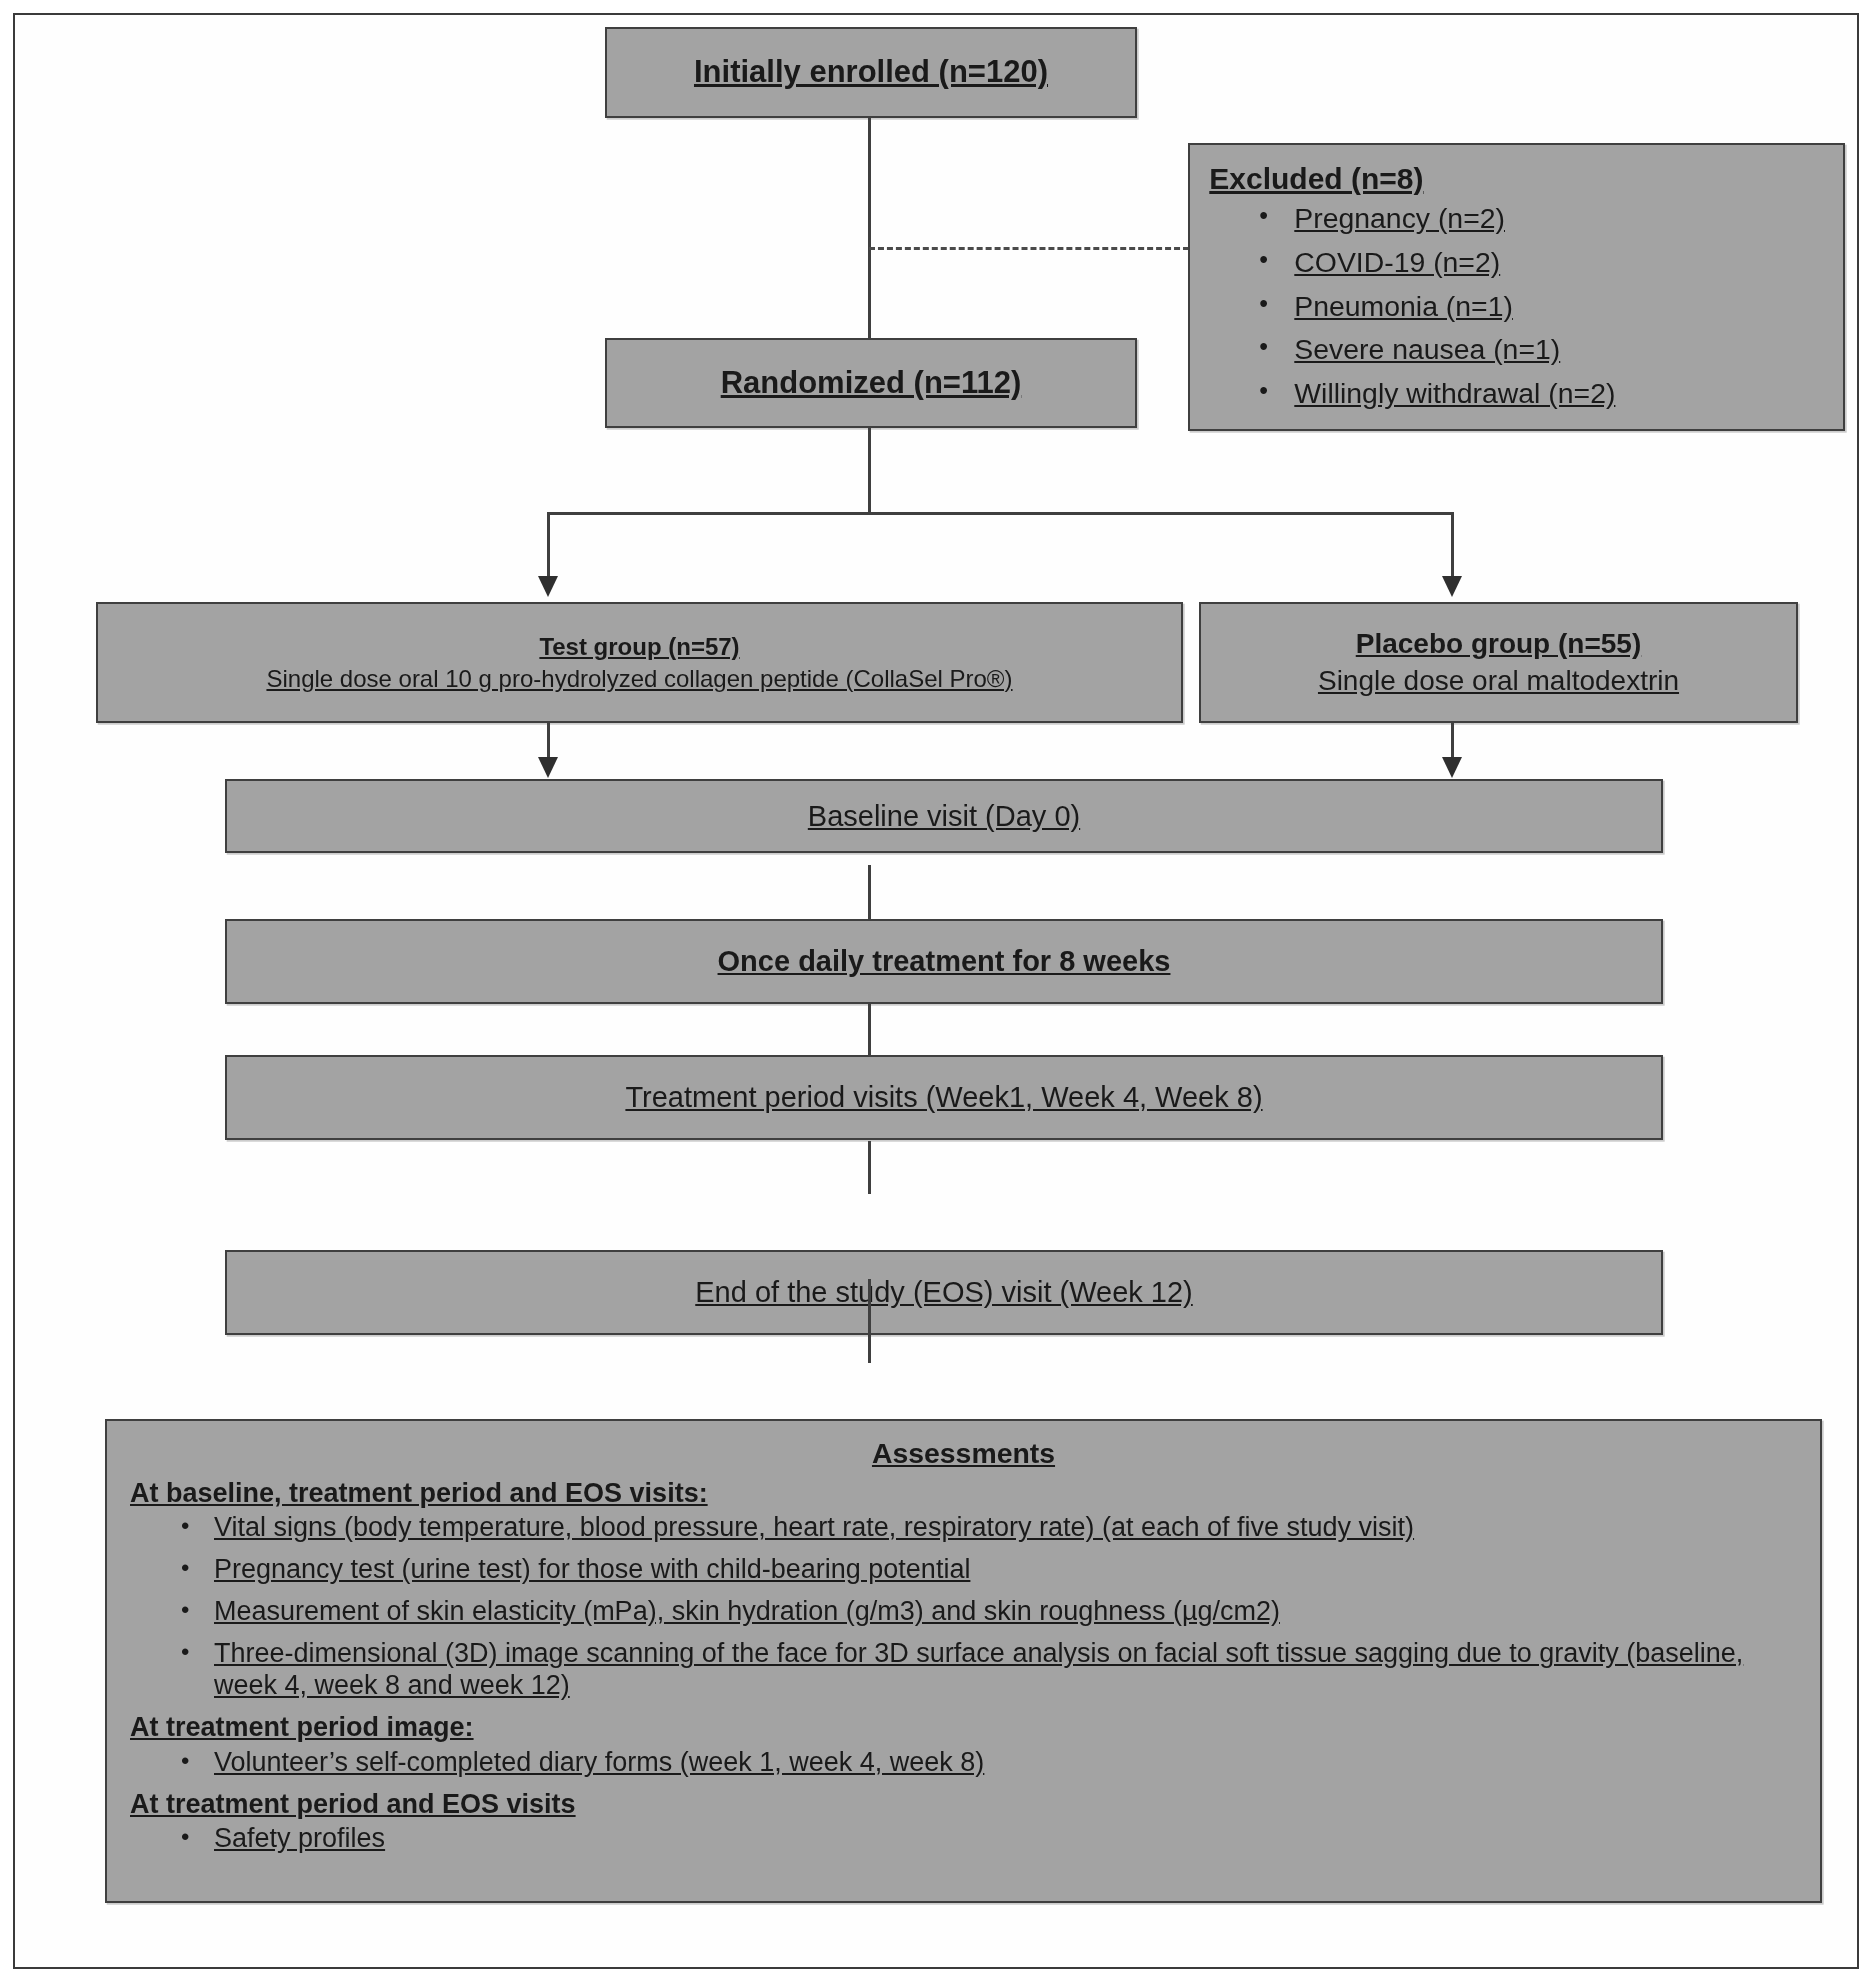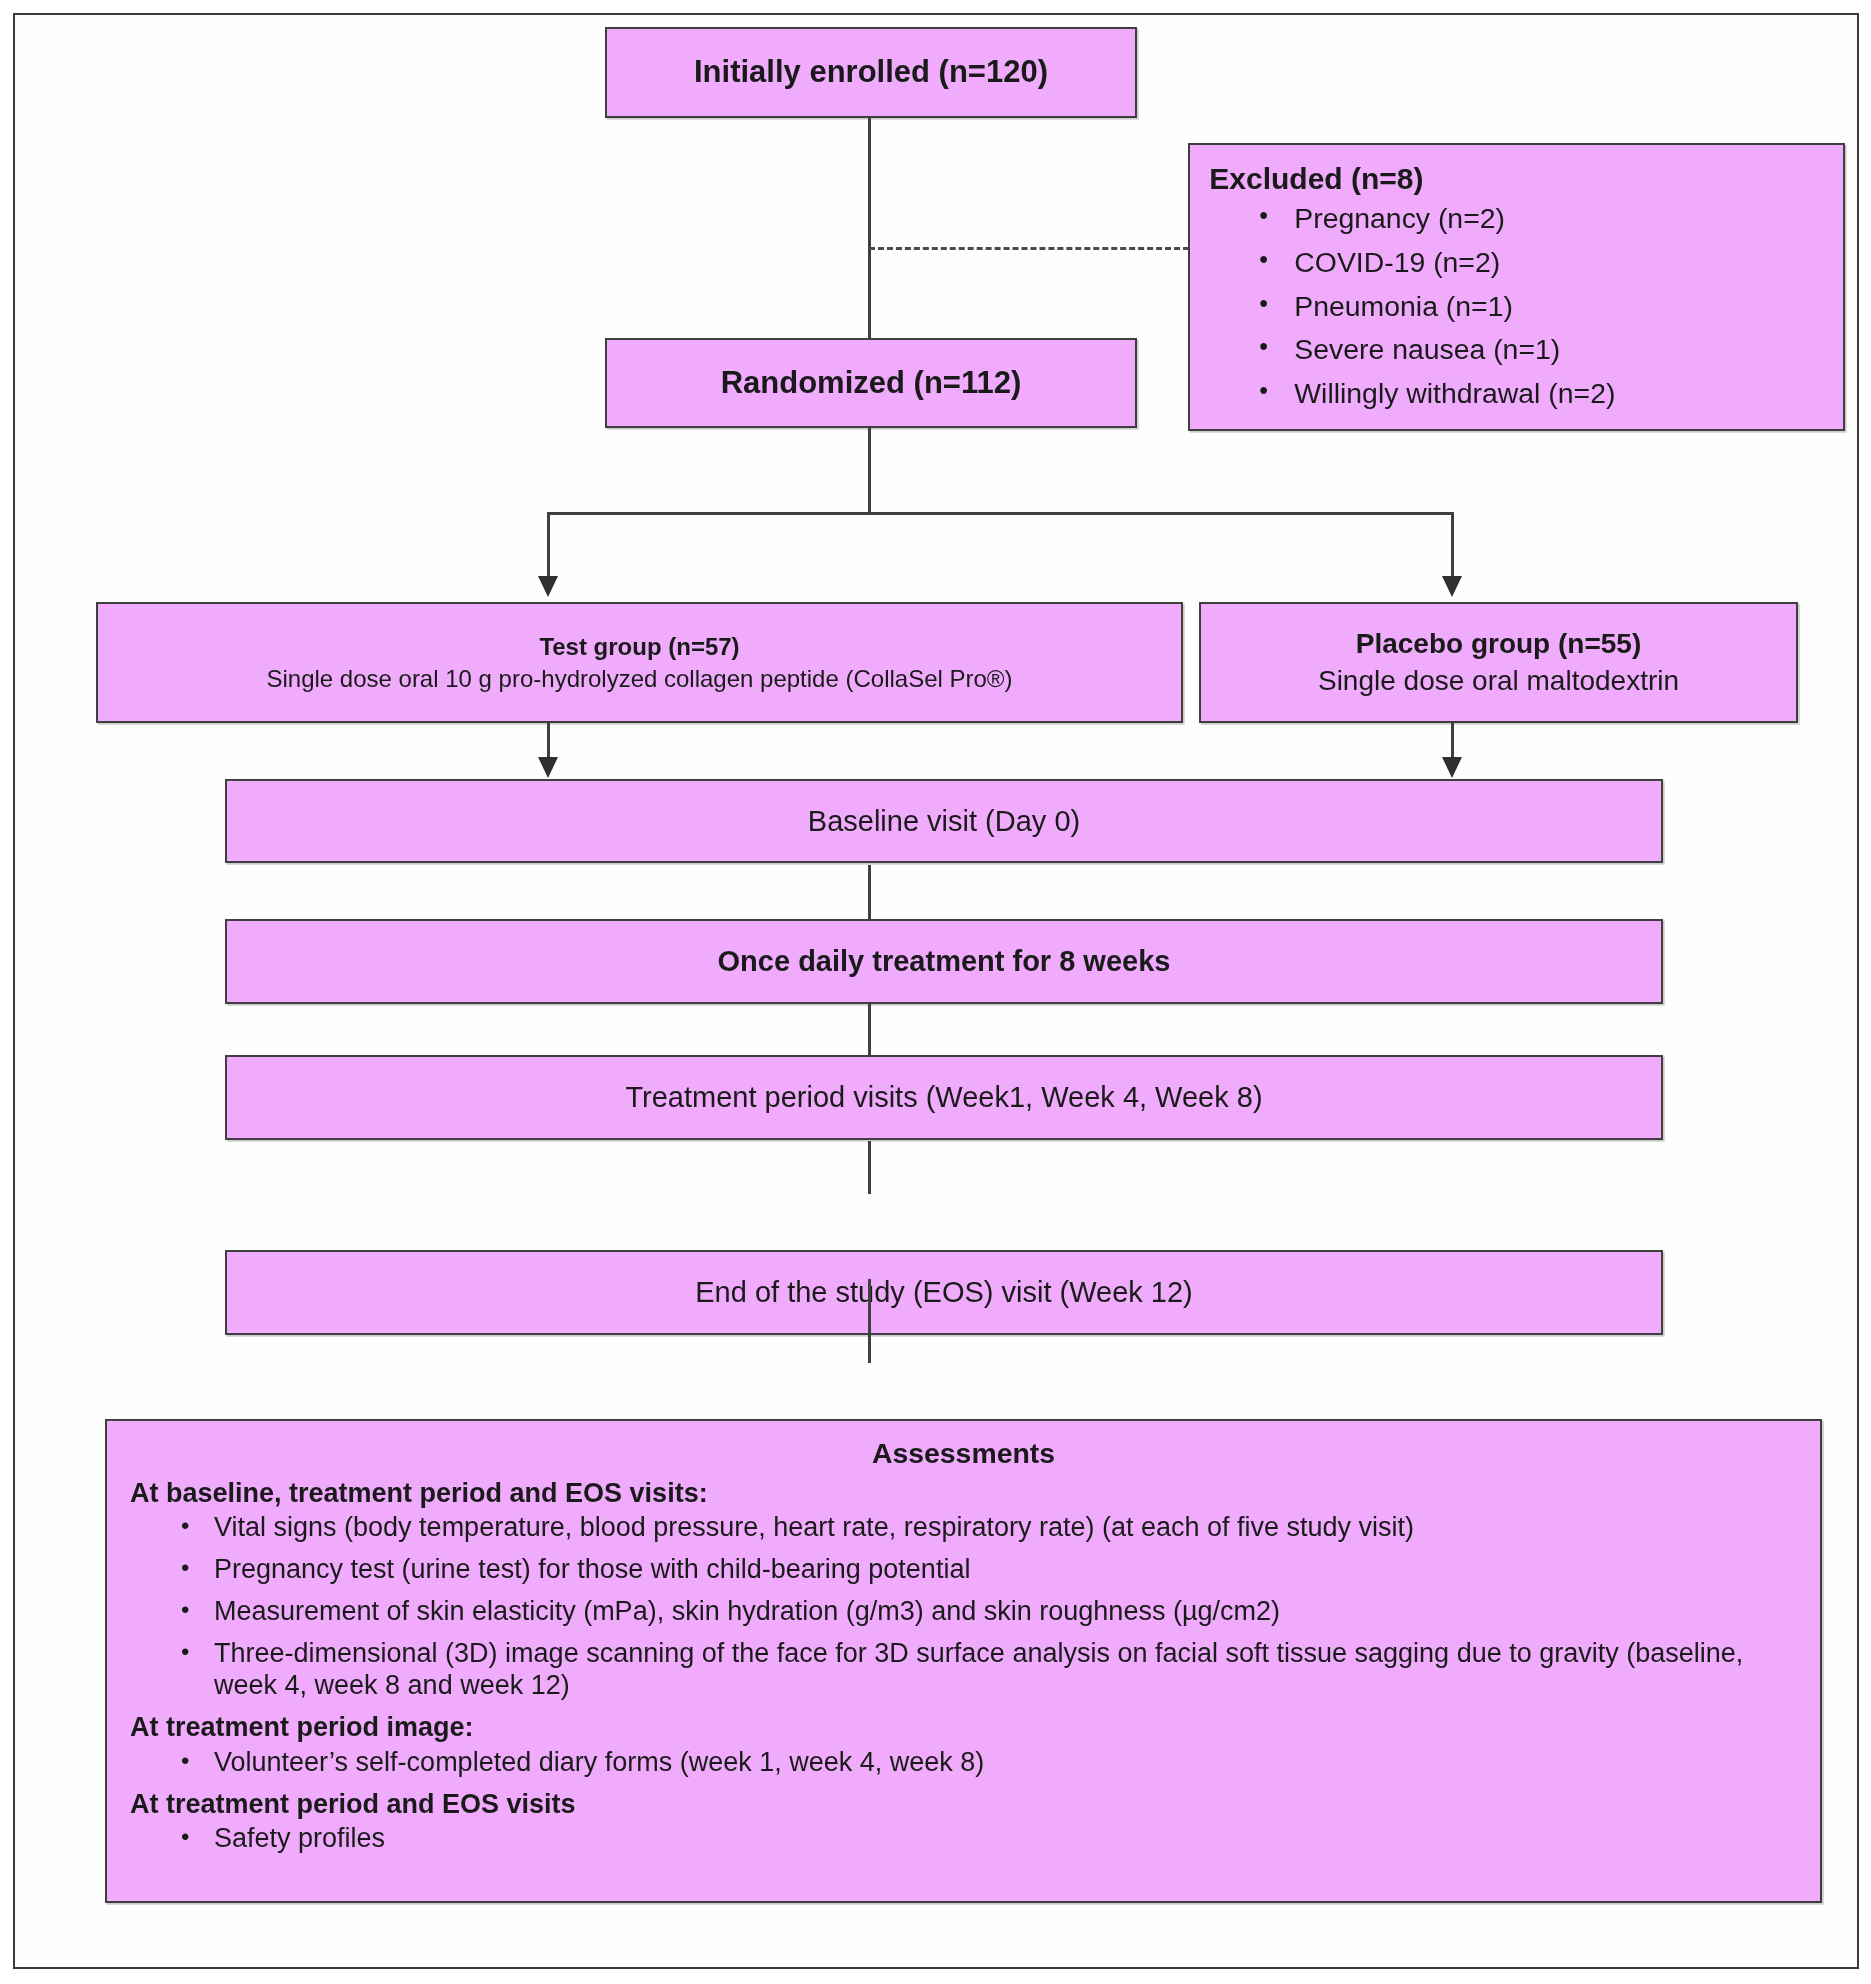--- a/index.html
+++ b/index.html
@@ -29,46 +29,47 @@
     border: 2.8px solid #3a3a3a;
     box-sizing: border-box;
     background: #fefefe;
   }
 
   
   .box {
     position: absolute;
     box-sizing: border-box;
     border: 2.8px solid #3f3f3f;
-    background: #f0abfc;
+    background: #a3a3a3;
     display: flex;
     flex-direction: column;
     justify-content: center;
     align-items: center;
     text-align: center;
     box-shadow: 1.7px 1.7px 0 rgba(90,90,90,0.30);
+    text-decoration: underline;
   }
   .box .line {
     display: block;
     width: 100%;
     line-height: 1.32;
   }
   .bold  { font-weight: bold; }
   .reg   { font-weight: normal; }
 
   
   #box-enrolled  { left: 605px; top: 27px;   width: 532px;  height: 91px; font-size: 31px; }
   #box-excluded  { left: 1188px; top: 143px;  width: 657px; height: 288px;
                    display: block; text-align: left; padding: 17px 19.3px 0 19.3px; }
   #box-randomized{ left: 605px; top: 338px;  width: 532px;  height: 90px; font-size: 31px; }
   #box-test      { left: 96px;  top: 602px; width: 1087px; height: 121px; font-size: 24px;
                    padding: 0 10.2px; }
   #box-placebo   { left: 1199px; top: 602px; width: 599px; height: 121px; font-size: 28px;
                    padding: 0 18px; }
-  #box-baseline  { left: 225px;  top: 779px; width: 1438px; height: 84px; font-size: 29px; }
+  #box-baseline  { left: 225px;  top: 779px; width: 1438px; height: 74px; font-size: 29px; }
   #box-daily     { left: 225px;  top: 919px; width: 1438px; height: 85px; font-size: 29px; }
   #box-treatvis  { left: 225px;  top: 1055px; width: 1438px; height: 85px; font-size: 29px; }
   #box-eos       { left: 225px;  top: 1250px; width: 1438px; height: 85px; font-size: 29px; }
 
   #box-assess {
     left: 105px; top: 1419px; width: 1717px; height: 484px;
     display: block; text-align: left; padding: 12.5px 23px 0 23px;
     font-size: 26px;
   }
 

